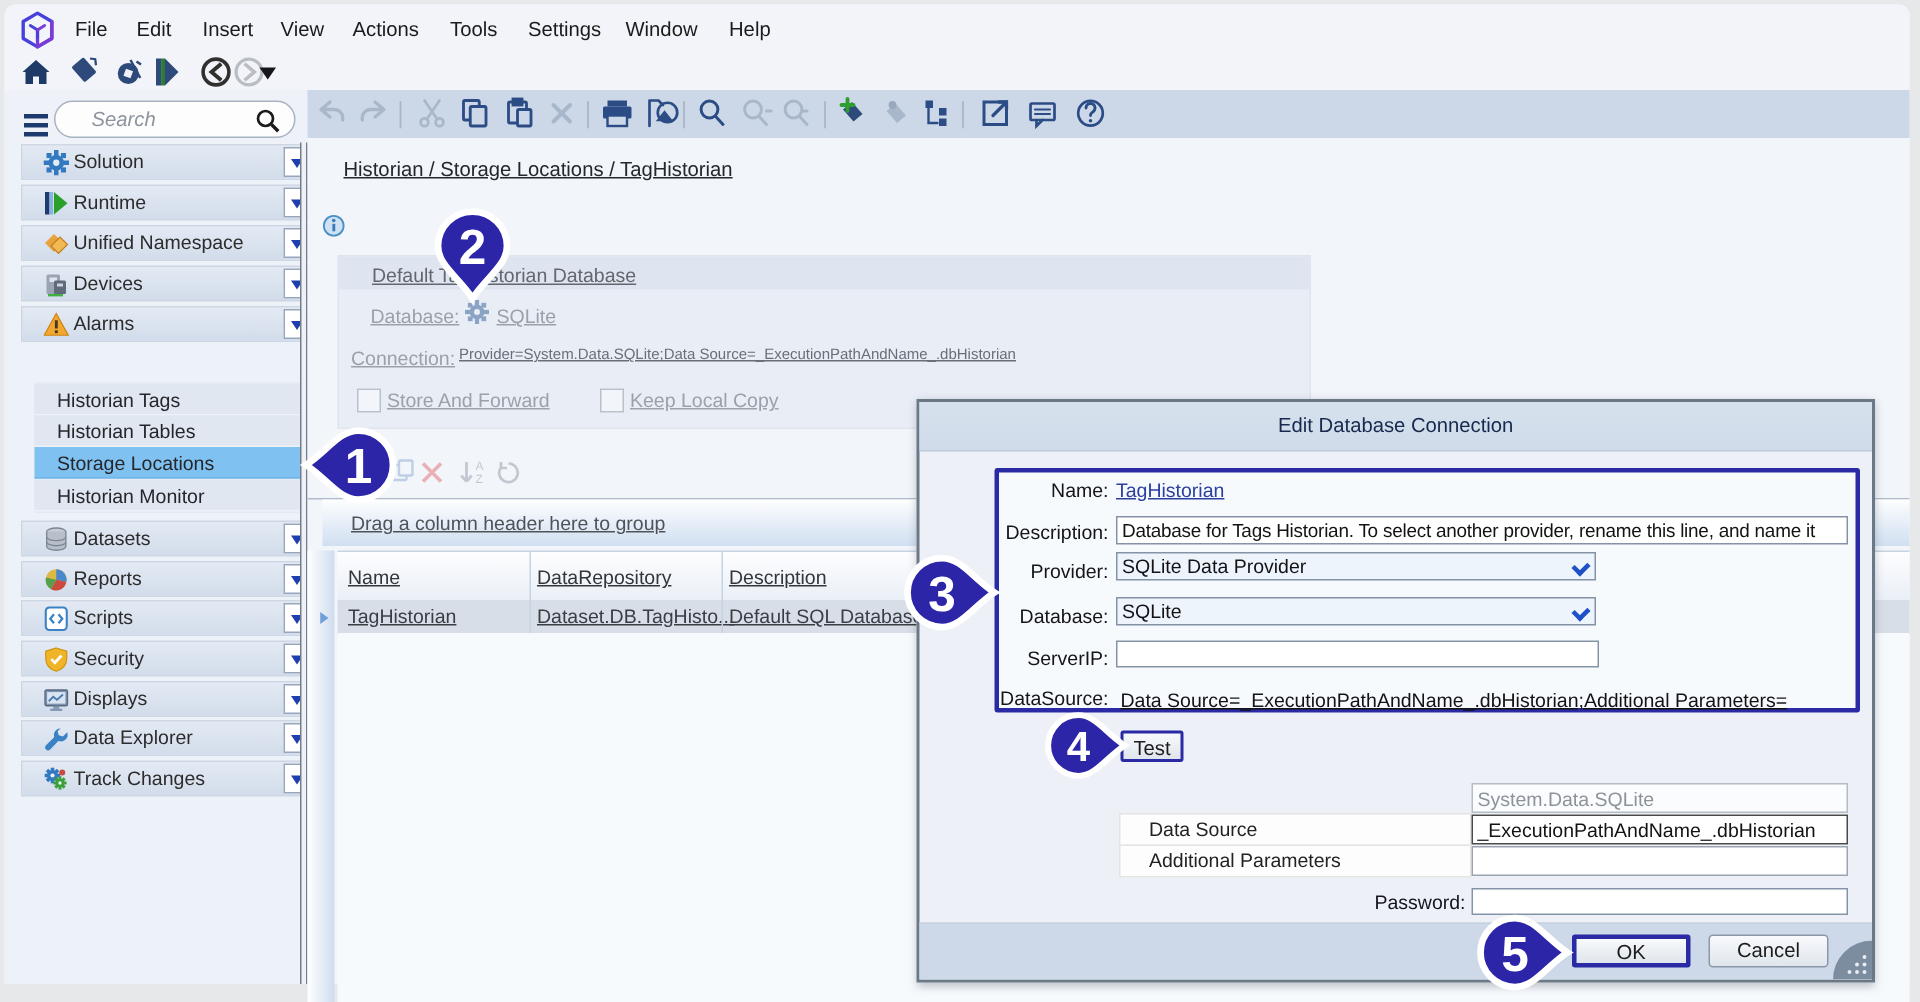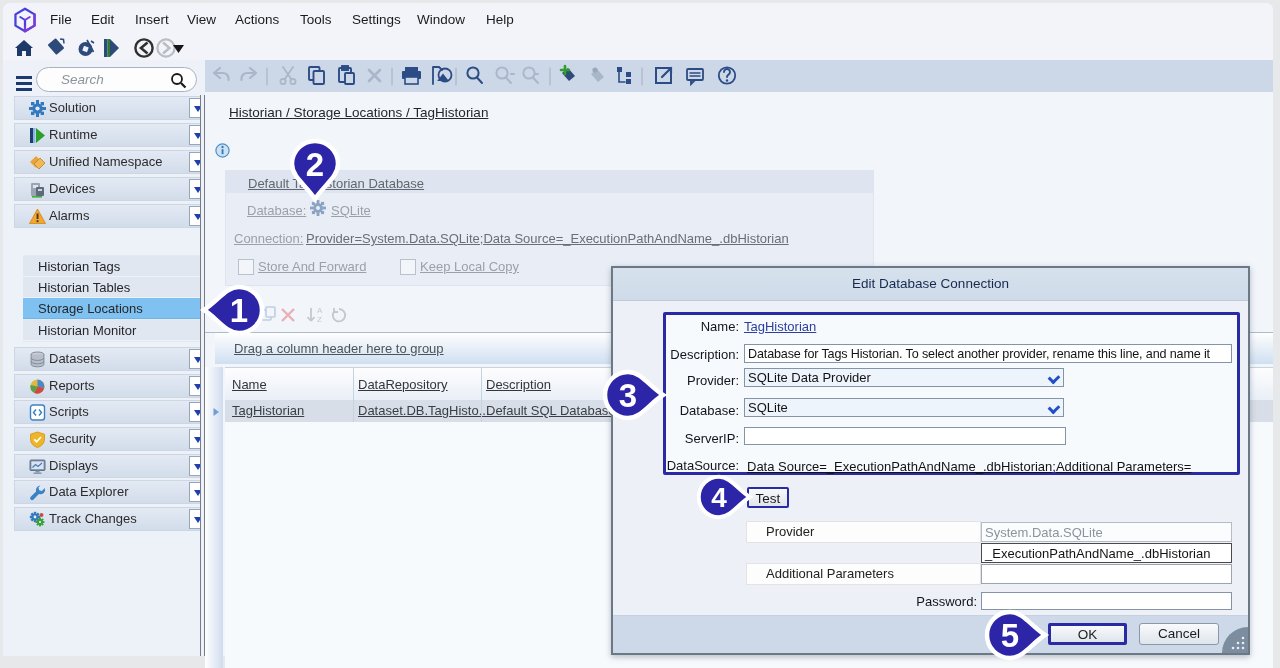--- a/index.html
+++ b/index.html
@@ -385,21 +385,21 @@
             <rect x="13" y="7" width="4" height="3"></rect>
             <rect x="2" y="2" width="3.4" height="3.4"></rect>
             <rect x="11.6" y="2" width="3.4" height="3.4"></rect>
             <rect x="2" y="11.6" width="3.4" height="3.4"></rect>
             <rect x="11.6" y="11.6" width="3.4" height="3.4"></rect>
             <circle cx="8.5" cy="8.5" r="2.1" fill="#e9eef6"></circle>
           </g>
         </svg>
       <span class="t" style="left:105px;top:32px;font-size:13px;color:#9aa1a9;">SQLite</span>
       <span class="t" style="left:8px;top:60px;font-size:13px;color:#9aa1a9;">Connection:</span>
-      <span class="t" style="left:80px;top:60px;font-size:13px;color:#696f77;">Provider=System.Data.SQLite;Data Source=_ExecutionPathAndName_.dbHistorian</span>
+      <span class="t" style="left:80px;top:60px;font-size:10px;color:#696f77;">Provider=System.Data.SQLite;Data Source=_ExecutionPathAndName_.dbHistorian</span>
       <span class="abs" style="left:12px;top:88px;width:14px;height:14px;background:#f2f5f9;border:1px solid #b9c2cc;"></span>
       <span class="t" style="left:32px;top:88px;font-size:13px;color:#9aa1a9;">Store And Forward</span>
       <span class="abs" style="left:174px;top:88px;width:14px;height:14px;background:#f2f5f9;border:1px solid #b9c2cc;"></span>
       <span class="t" style="left:194px;top:88px;font-size:13px;color:#9aa1a9;">Keep Local Copy</span>
     </div>
     <svg class="abs" style="left:46px;top:212px;opacity:.45" width="150" height="22" viewBox="0 0 150 22">
       <g fill="none">
         <g stroke="#7fa0cc" stroke-width="1.6">
             <rect x="11" y="6" width="9" height="10" rx="1"></rect>
             <rect x="15" y="3" width="9" height="10" rx="1" fill="#f2f5fa"></rect>
@@ -446,21 +446,21 @@
     <span class="dinput" style="left:131px;top:76px;width:488px;height:19px;line-height:18px;font-size:12.6px;letter-spacing:-0.15px;">Database for Tags Historian. To select another provider, rename this line, and name it</span>
     <span class="dlabel" style="left:8px;top:105px;width:118px;">Provider:</span>
     <span class="combo" style="left:131px;top:100px;width:320px;height:19px;">SQLite Data Provider<span class="chev"></span></span>
     <span class="dlabel" style="left:8px;top:135px;width:118px;">Database:</span>
     <span class="combo" style="left:131px;top:130px;width:320px;height:19px;">SQLite<span class="chev"></span></span>
     <span class="dlabel" style="left:8px;top:163px;width:118px;">ServerIP:</span>
     <span class="dinput" style="left:131px;top:159px;width:322px;height:18px;line-height:17px;"></span>
     <span class="dlabel" style="left:8px;top:190px;width:118px;">DataSource:</span>
     <span class="t" style="left:134px;top:191px;font-size:13px;color:#131316;">Data Source=_ExecutionPathAndName_.dbHistorian;Additional Parameters=</span>
     <span class="btn" style="left:134px;top:219px;width:42px;height:21px;line-height:19px;border:2px solid #2b2aa5;border-radius:2px;">Test</span>
-    <span class="prow" style="left:133px;top:253px;width:235px;height:22px;">Provider</span>
+    <span class="prow" style="left:133px;top:274px;width:235px;height:22px;">Data Source</span>
     <span class="prow" style="left:133px;top:295px;width:235px;height:22px;">Additional Parameters</span>
     <span class="dinput" style="left:368px;top:254px;width:251px;height:20px;line-height:19px;color:#8d939b;background:#fbfcfd;border-color:#b4bcc6;">System.Data.SQLite</span>
     <span class="dinput" style="left:368px;top:275px;width:251px;height:20px;line-height:19px;border-color:#4a4a4a;">_ExecutionPathAndName_.dbHistorian</span>
     <span class="dinput" style="left:368px;top:296px;width:251px;height:20px;line-height:19px;border-color:#9aa5b1;"></span>
     <span class="dlabel" style="left:200px;top:326px;width:164px;">Password:</span>
     <span class="dinput" style="left:368px;top:324px;width:251px;height:18px;"></span>
     <div class="abs" id="footer">
       <span class="btn" style="left:435px;top:7px;width:79px;height:22px;line-height:18px;border:3px solid #2b2aa5;border-radius:2px;">OK</span>
       <span class="btn" style="left:526px;top:7px;width:80px;height:22px;line-height:20px;">Cancel</span>
     </div>

